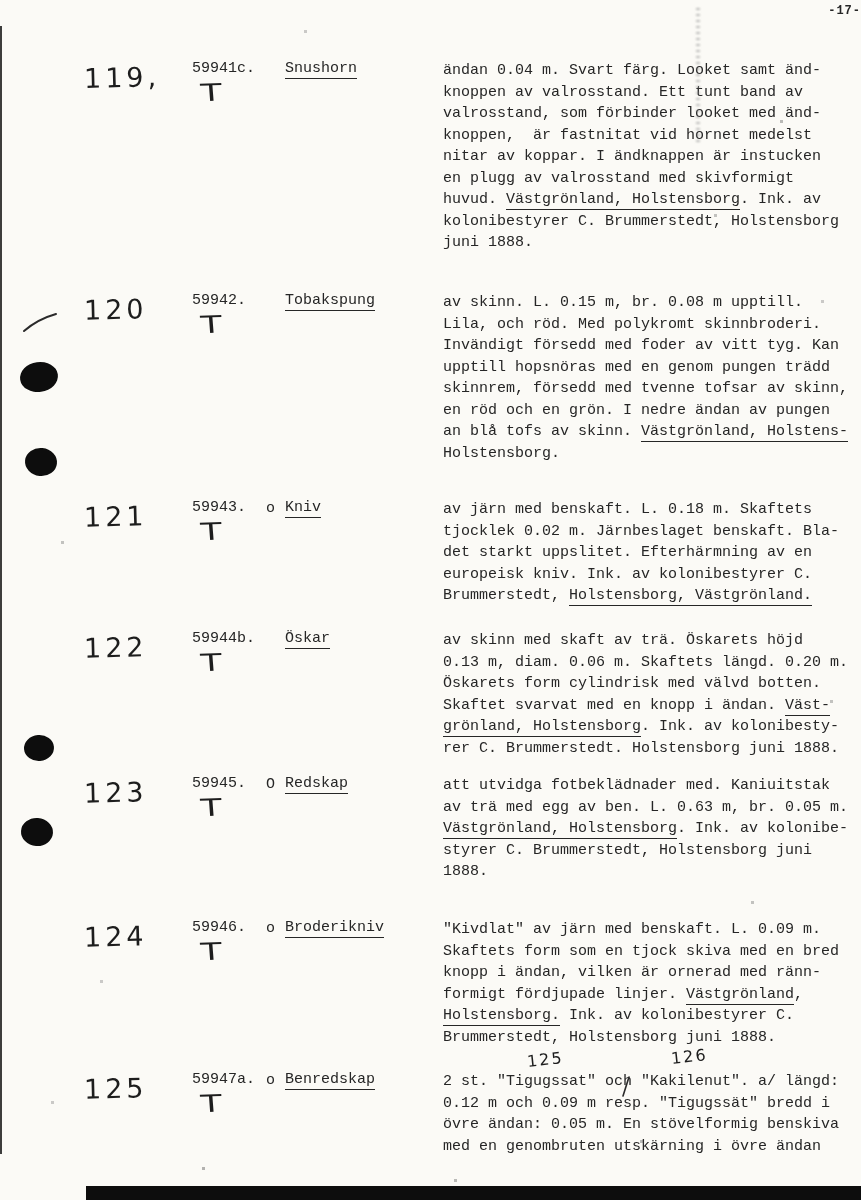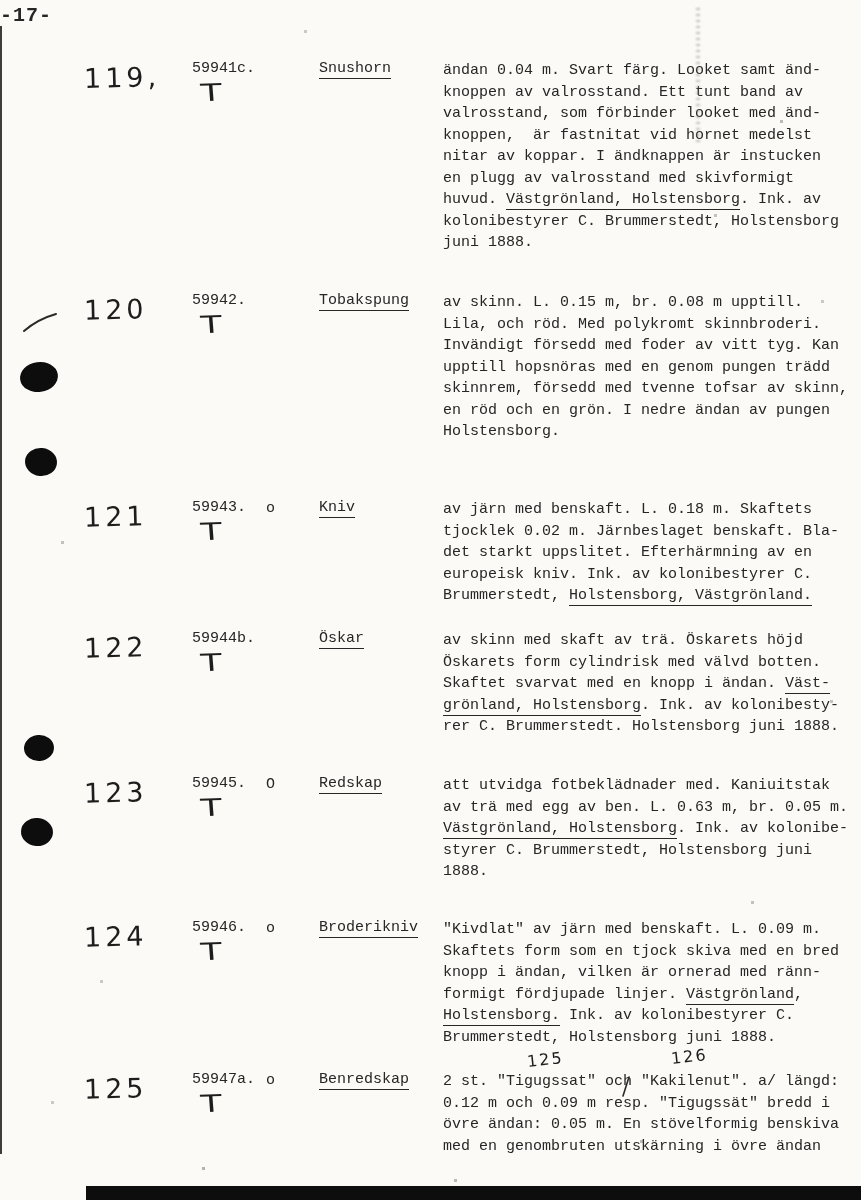--- a/index.html
+++ b/index.html
@@ -7,37 +7,37 @@
     width:861px;height:1200px;
     background:#e9e7e2;
     font-family:"Liberation Mono","DejaVu Sans Mono",monospace;
     font-size:15px;color:#262626;
   }
   .page{
     position:relative;width:861px;height:1200px;overflow:hidden;
     background:#fbfaf6;
   }
   .page-number{
-    position:absolute;top:4px;left:0;width:861px;text-align:left;
-    font-weight:bold;font-size:20px;letter-spacing:1px;
+    position:absolute;top:4px;left:0;width:861px;text-align:right;
+    font-weight:bold;font-size:12px;letter-spacing:1px;
   }
   .entry{position:absolute;left:0;width:861px;}
   .mnum{
     position:absolute;left:84px;top:2px;
     font-family:"DejaVu Sans",sans-serif;font-size:27px;color:#1d1d1d;
     letter-spacing:4px;transform:rotate(-1.5deg);font-weight:400;
   }
   .cat{position:absolute;left:192px;top:0;white-space:pre;}
   .tmark{
     position:absolute;left:204px;top:19px;
     font-family:"DejaVu Sans",sans-serif;font-size:24px;color:#1d1d1d;
     transform:scaleX(1.45) rotate(-3deg);font-weight:400;
   }
   .omark{position:absolute;left:266px;top:1px;}
-  .obj{position:absolute;left:285px;top:0;white-space:pre;margin-left:34px;}
+  .obj{position:absolute;left:285px;top:0;white-space:pre;}
   .desc{position:absolute;left:443px;top:0;width:416px;}
   .line{white-space:pre;line-height:21.5px;min-height:21.5px;}
   .line.right{text-align:left;}
   .u{border-bottom:1.4px solid #262626;padding-bottom:1px;}
   .hw-annot{
     position:absolute;
     font-family:"DejaVu Sans",sans-serif;font-size:16px;color:#1d1d1d;
     transform:rotate(-6deg);letter-spacing:2px;
   }
   .marks{position:absolute;left:0;top:0;width:861px;height:1200px;pointer-events:none;}
@@ -93,20 +93,21 @@
         <div class="cat">59942.</div>
         <div class="tmark">T</div>
         <div class="obj"><span class="u">Tobakspung</span></div>
         <div class="desc">
           <div class="line"><span>av skinn. L. 0.15 m, br. 0.08 m upptill.</span></div>
           <div class="line"><span>Lila, och röd. Med polykromt skinnbroderi.</span></div>
           <div class="line"><span>Invändigt försedd med foder av vitt tyg. Kan</span></div>
           <div class="line"><span>upptill hopsnöras med en genom pungen trädd</span></div>
           <div class="line"><span>skinnrem, försedd med tvenne tofsar av skinn,</span></div>
           <div class="line"><span>en röd och en grön. I nedre ändan av pungen</span></div>
+          <div class="line"><span>an blå tofs av skinn. </span><span class="u">Västgrönland, Holstens-</span></div>
           <div class="line"><span>Holstensborg.</span></div>
         </div>
       </section>
       <section class="entry" style="top: 499px;">
         <div class="mnum">121</div>
         <div class="cat">59943.</div>
         <div class="tmark">T</div>
         <div class="omark">o</div>
         <div class="obj"><span class="u">Kniv</span></div>
         <div class="desc">
@@ -117,20 +118,21 @@
           <div class="line"><span>Brummerstedt, </span><span class="u">Holstensborg, Västgrönland.</span></div>
         </div>
       </section>
       <section class="entry" style="top: 630px;">
         <div class="mnum">122</div>
         <div class="cat">59944b.</div>
         <div class="tmark">T</div>
         <div class="obj"><span class="u">Öskar</span></div>
         <div class="desc">
           <div class="line"><span>av skinn med skaft av trä. Öskarets höjd</span></div>
+          <div class="line"><span>0.13 m, diam. 0.06 m. Skaftets längd. 0.20 m.</span></div>
           <div class="line"><span>Öskarets form cylindrisk med välvd botten.</span></div>
           <div class="line"><span>Skaftet svarvat med en knopp i ändan. </span><span class="u">Väst-</span></div>
           <div class="line"><span class="u">grönland, Holstensborg</span><span>. Ink. av kolonibesty-</span></div>
           <div class="line"><span>rer C. Brummerstedt. Holstensborg juni 1888.</span></div>
         </div>
       </section>
       <section class="entry" style="top: 775px;">
         <div class="mnum">123</div>
         <div class="cat">59945.</div>
         <div class="tmark">T</div>

